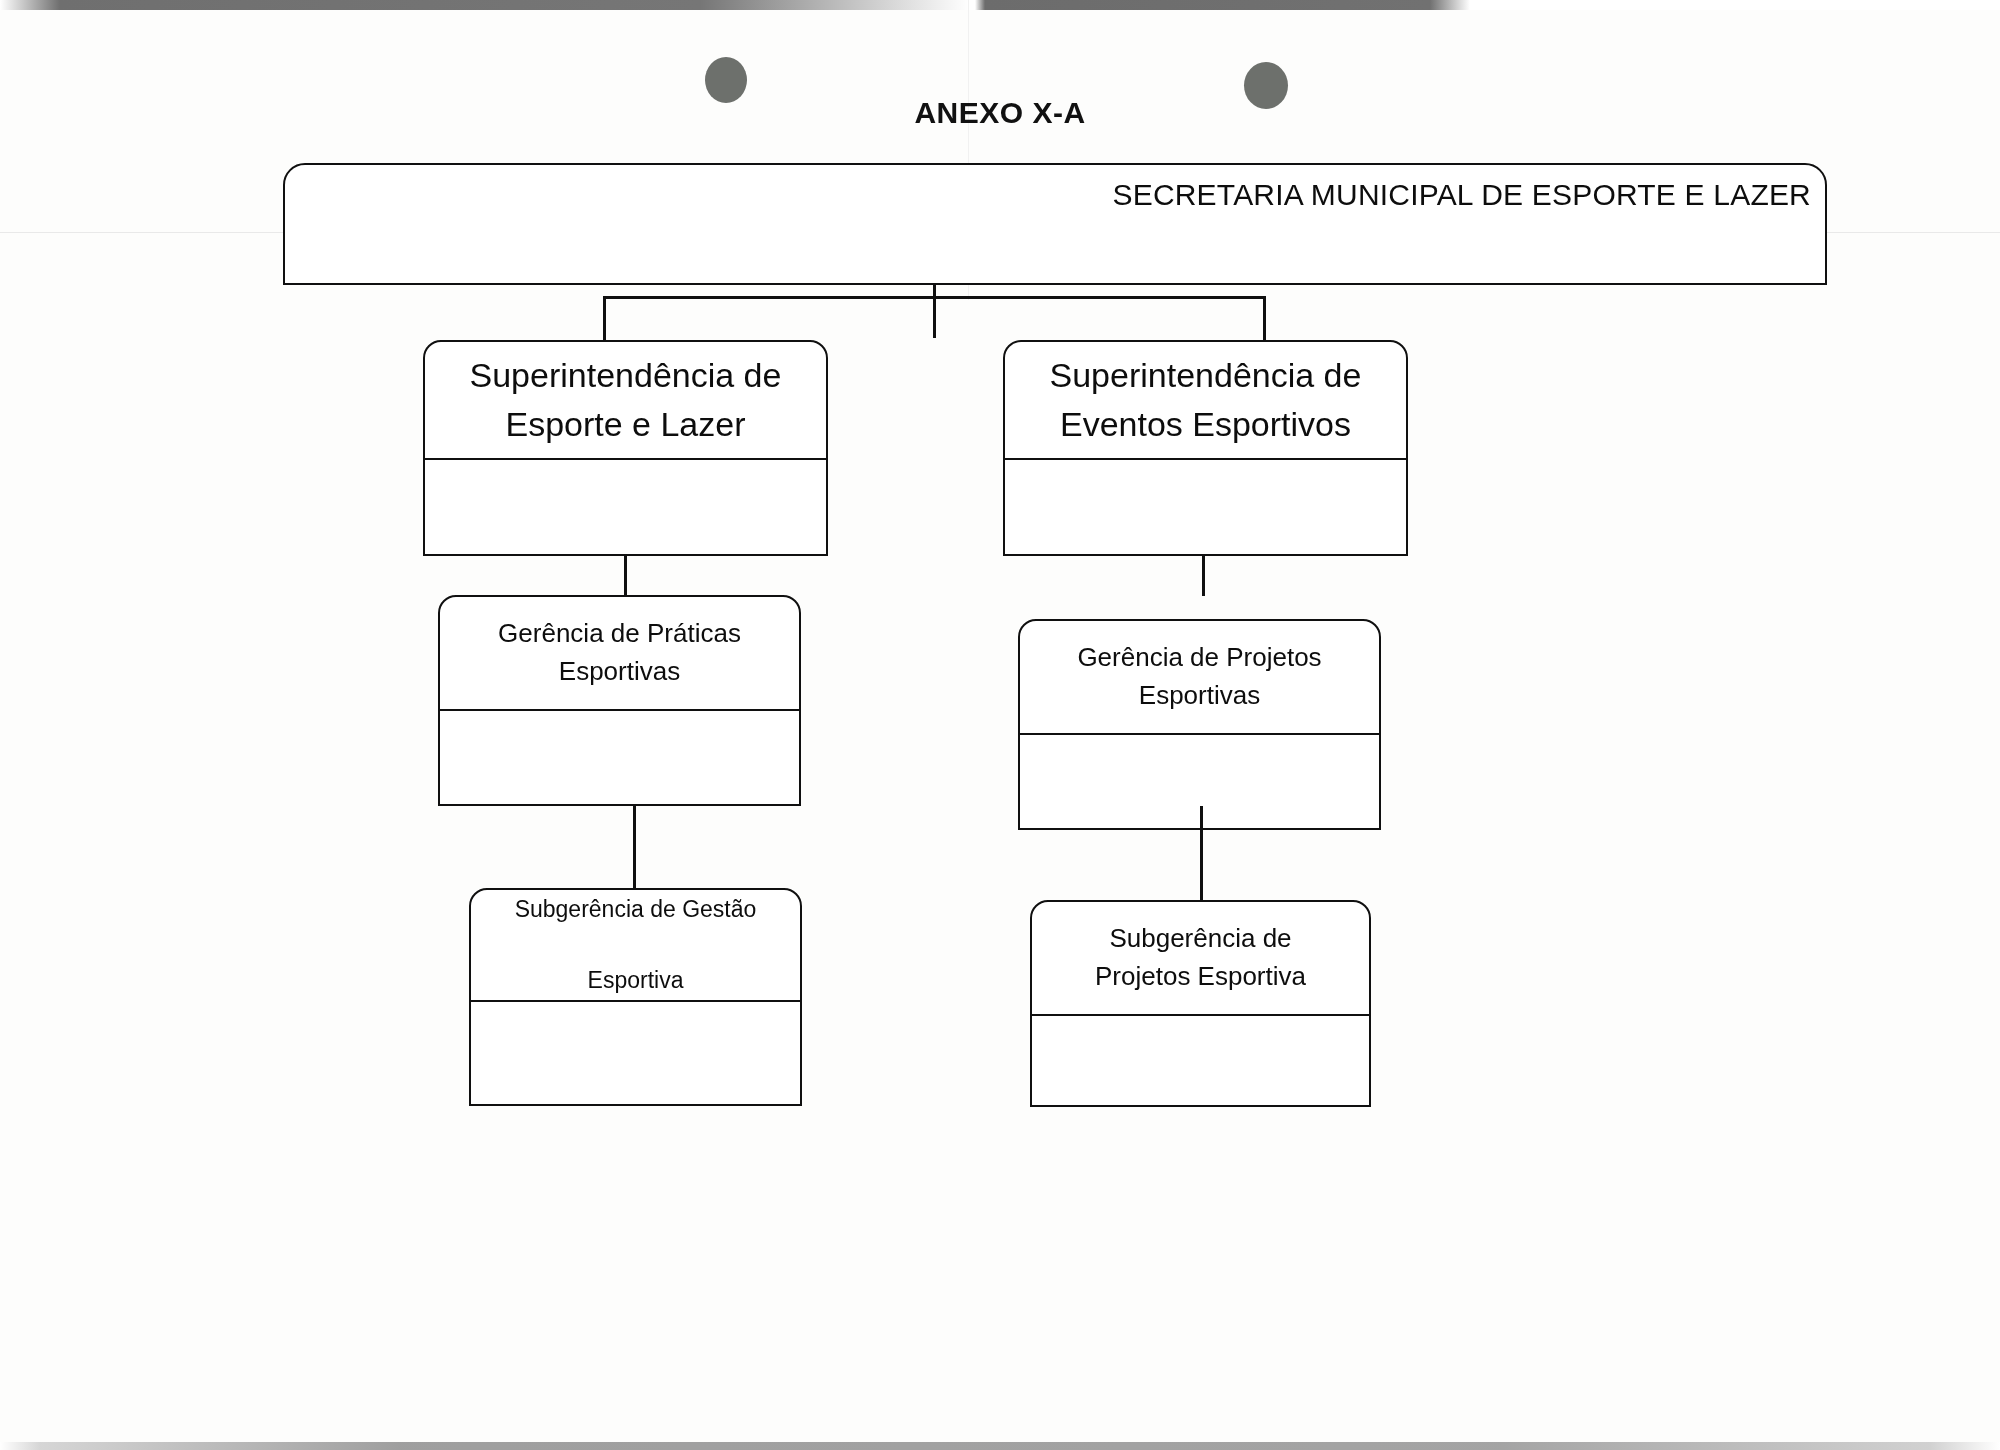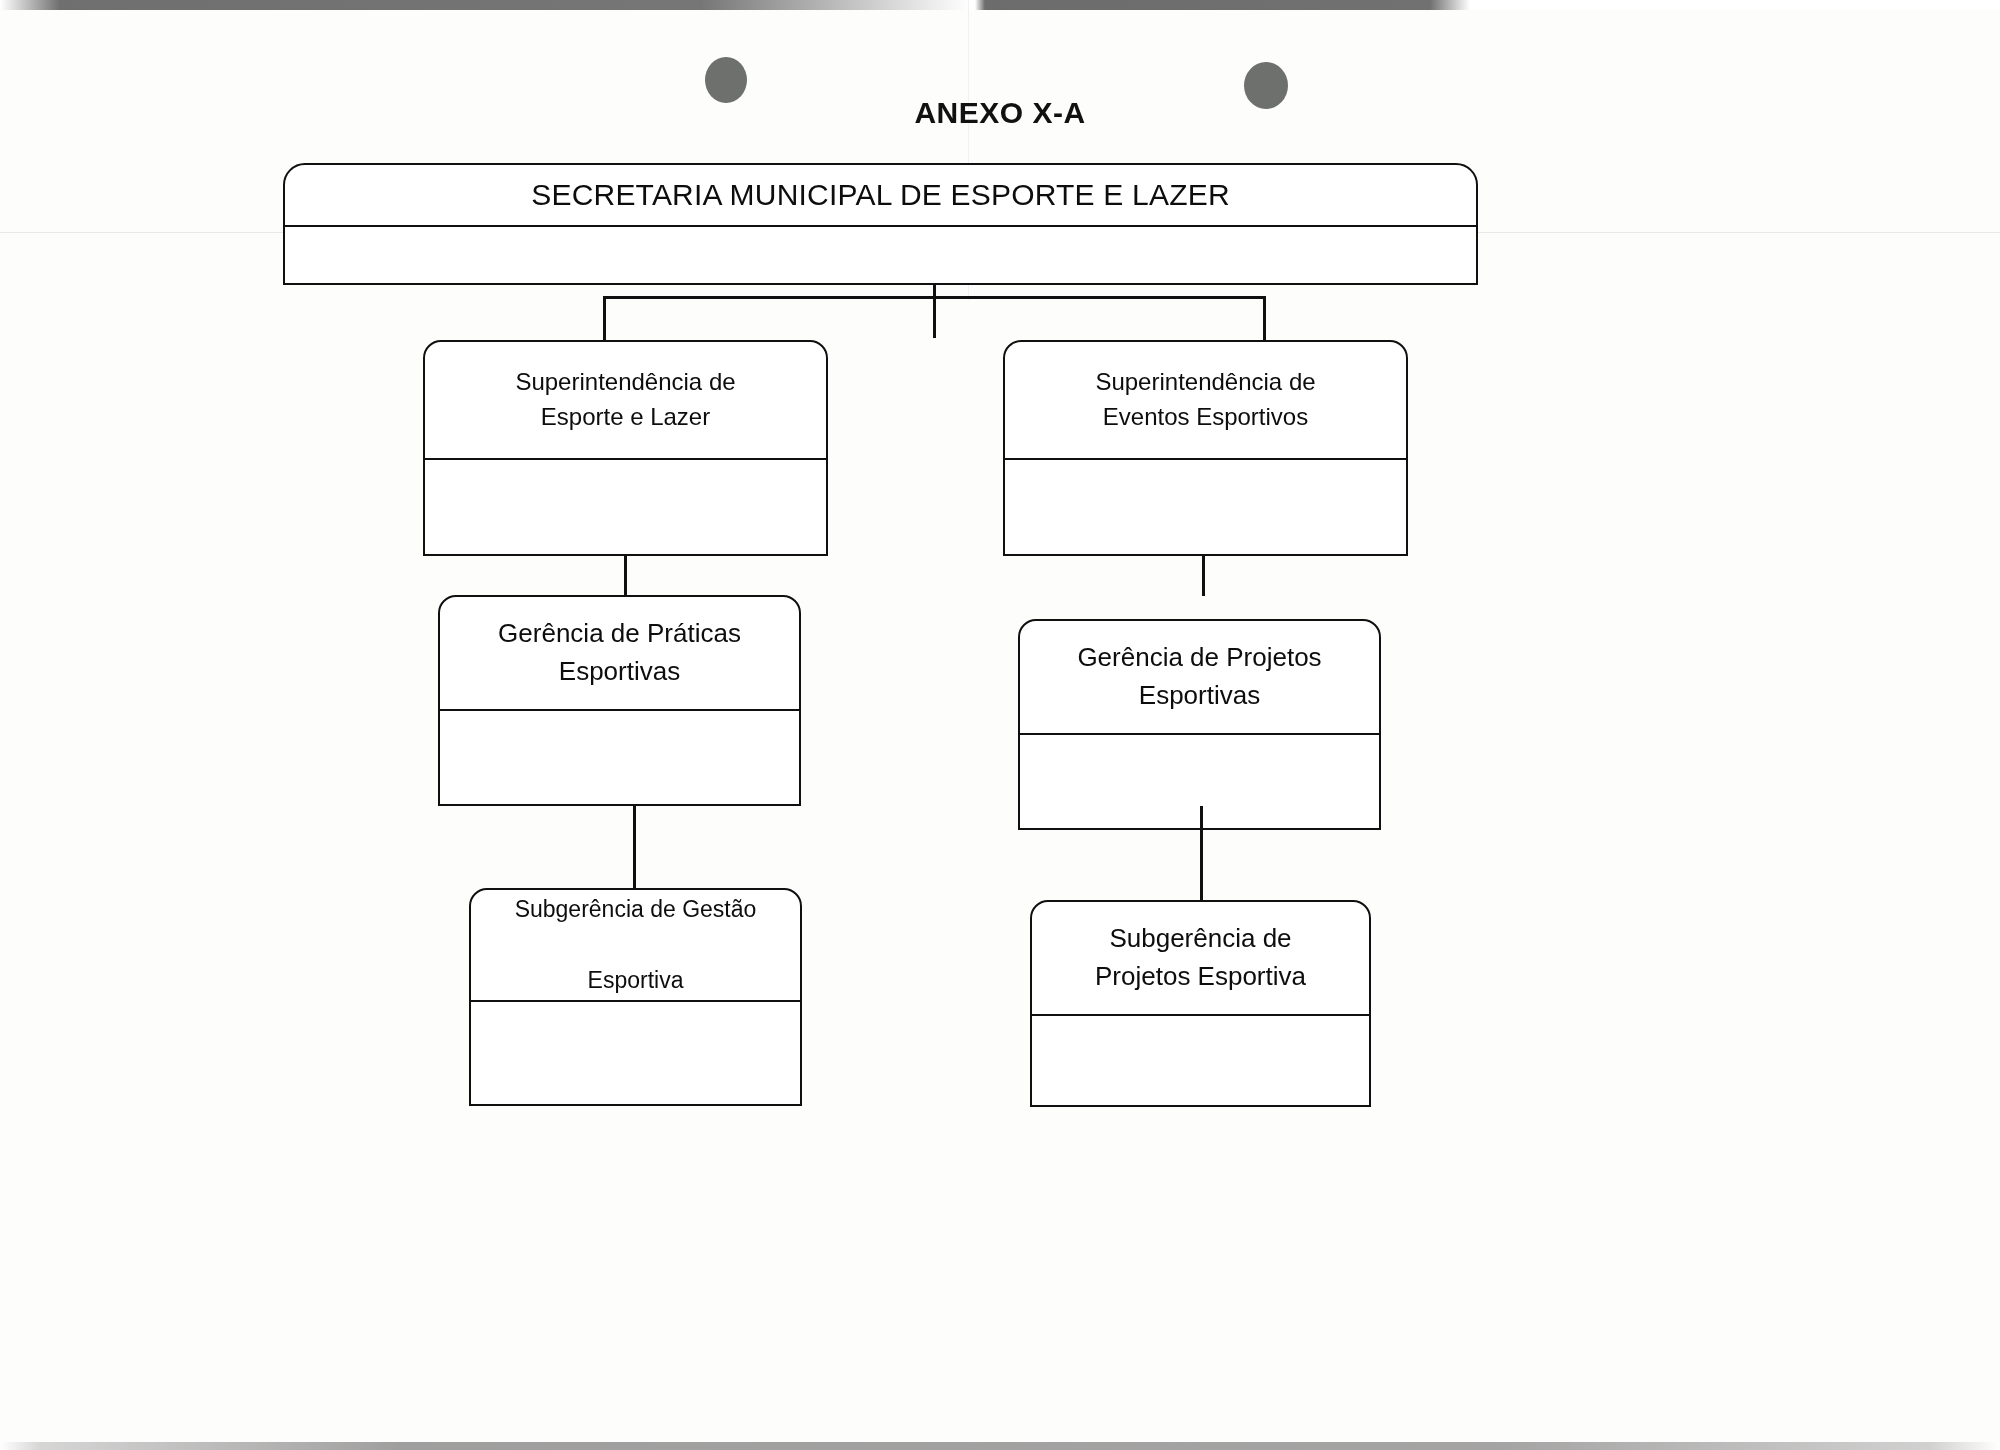--- a/index.html
+++ b/index.html
@@ -103,34 +103,35 @@
     border-top: 2.5px solid #101010;
   }
   .node .node-body {
     flex: 1 1 auto;
   }
 
   
   #node-root {
     left: 283px;
     top: 163px;
-    width: 1195px;
+    width: 1544px;
     height: 122px;
     border-radius: 22px 22px 0 0;
+    align-items: flex-end;
   }
   #node-root .node-label {
     height: 60px;
     font-size: 30px;
     letter-spacing: .2px;
   }
 
   
   #node-sup-esporte { left: 423px; top: 340px; width: 405px; height: 216px; }
   #node-sup-eventos { left: 1003px; top: 340px; width: 405px; height: 216px; }
-  .lvl1 .node-label { height: 116px; font-size: 24px; flex-direction: column; }
+  .lvl1 .node-label { height: 116px; font-size: 34px; flex-direction: column; }
 
   
   #node-ger-praticas { left: 438px; top: 595px; width: 363px; height: 211px; }
   #node-ger-projetos { left: 1018px; top: 595px; width: 363px; height: 211px; margin-top: 24px; }
   .lvl2 .node-label { height: 112px; font-size: 26px; flex-direction: column; border-radius: 8px; }
 
   
   #node-sub-gestao { left: 469px; top: 888px; width: 333px; height: 218px; }
   #node-sub-projetos { left: 1030px; top: 900px; width: 341px; height: 207px; }
   .lvl3 .node-label { flex-direction: column; }

